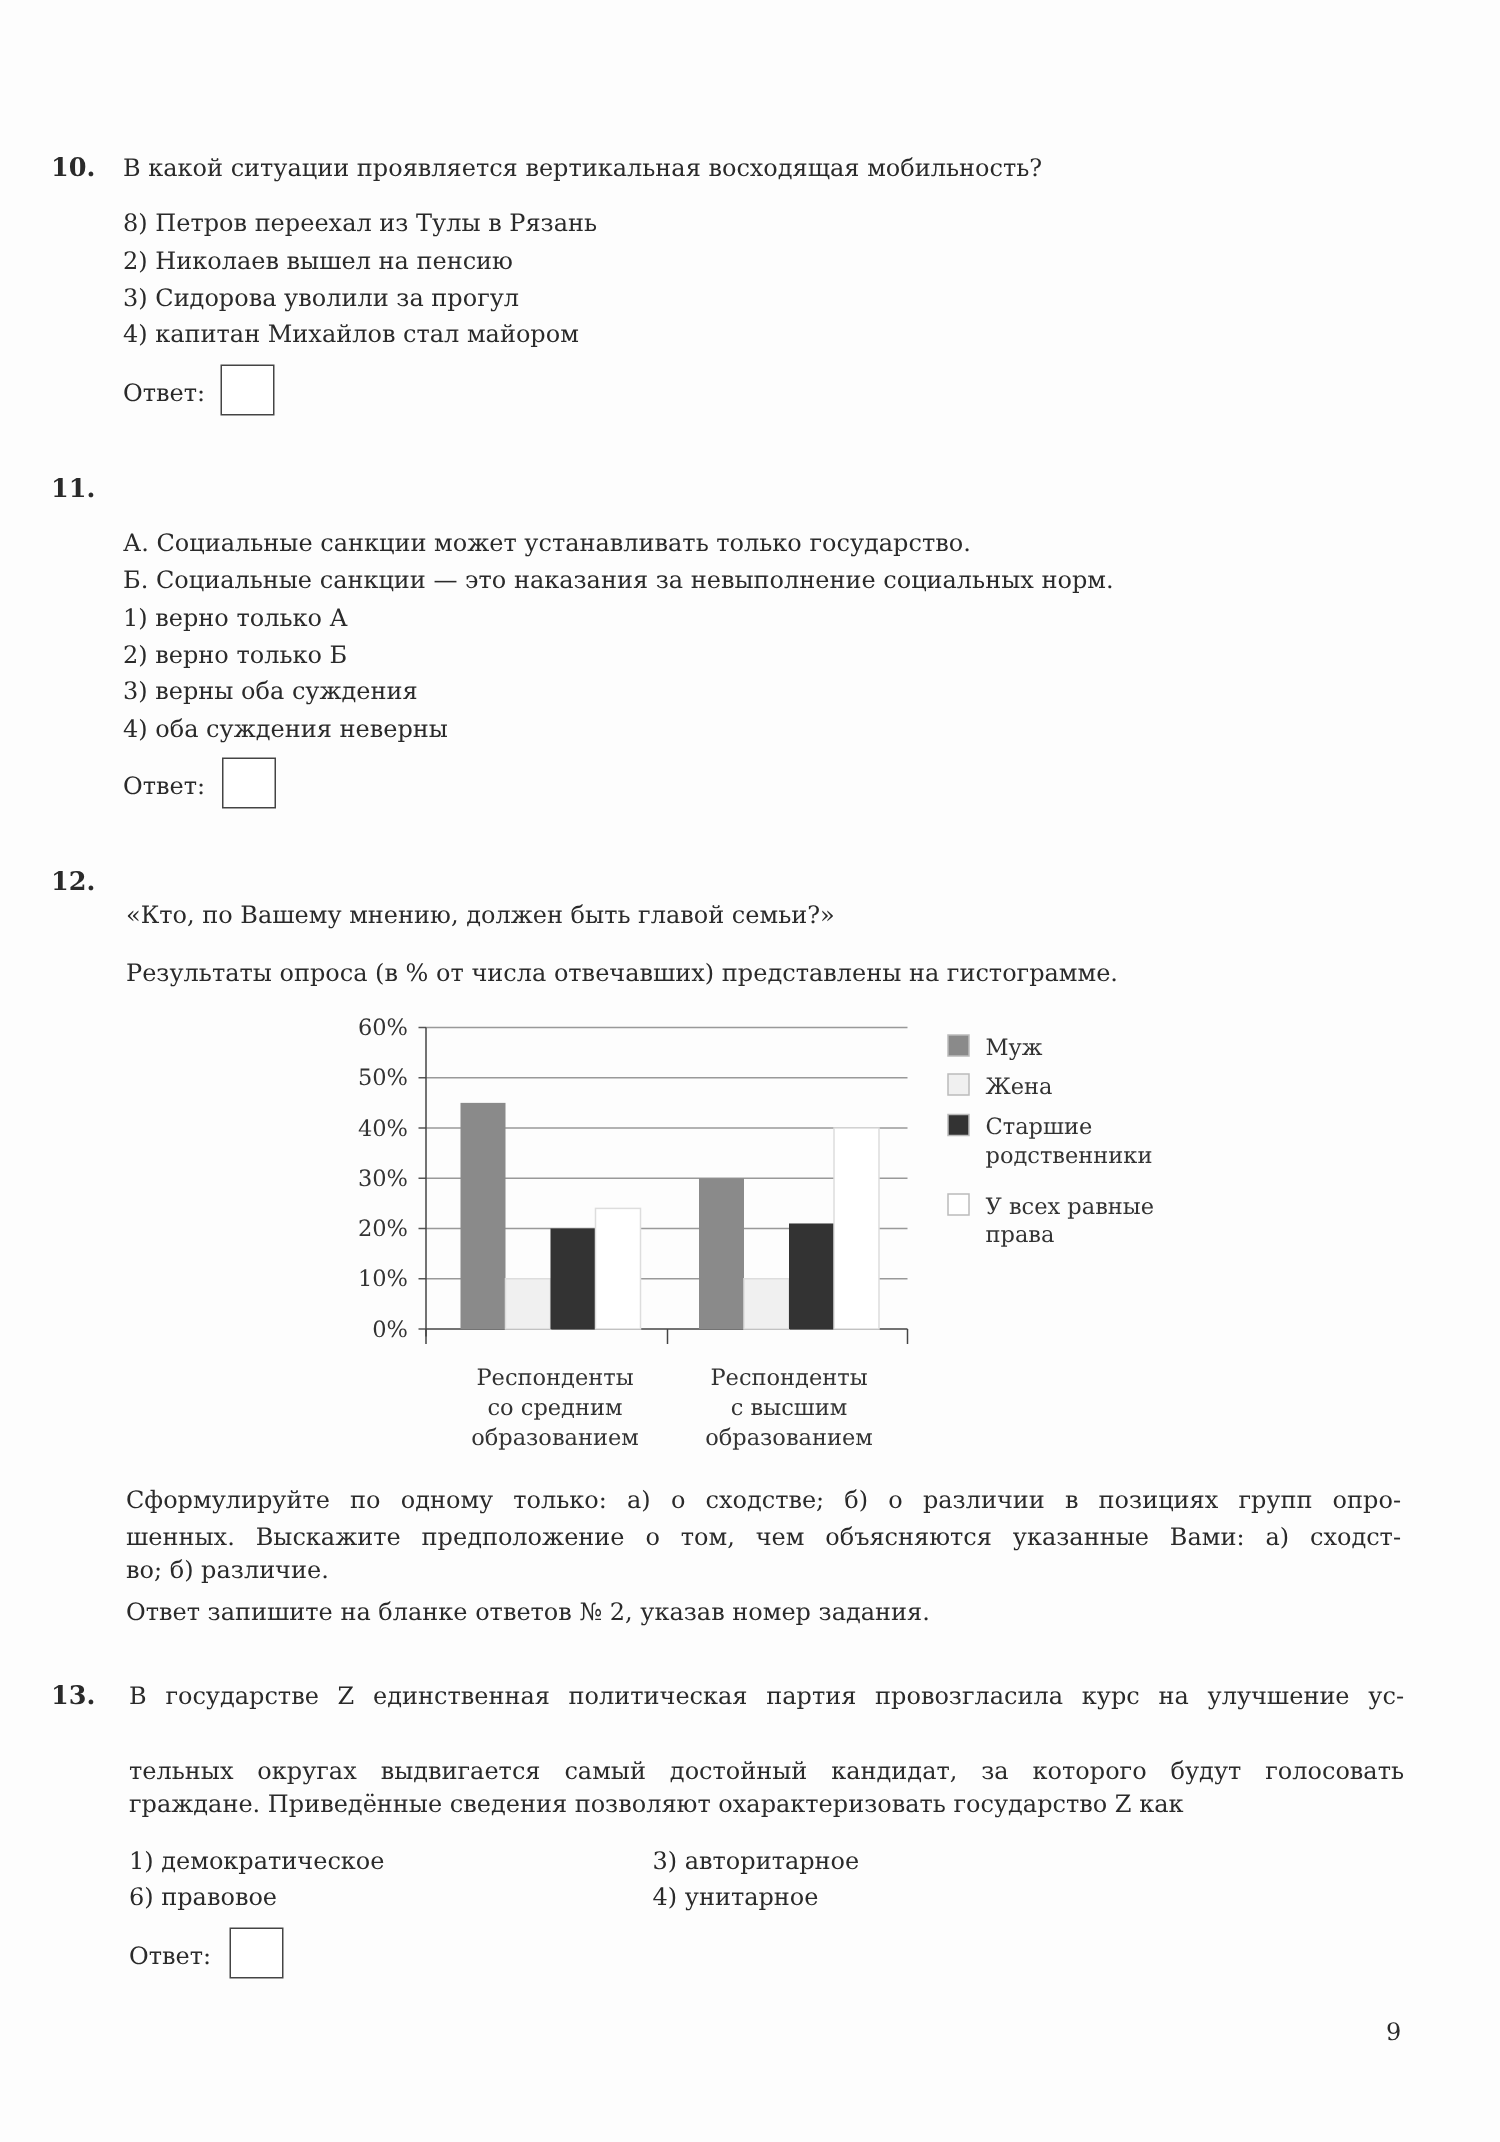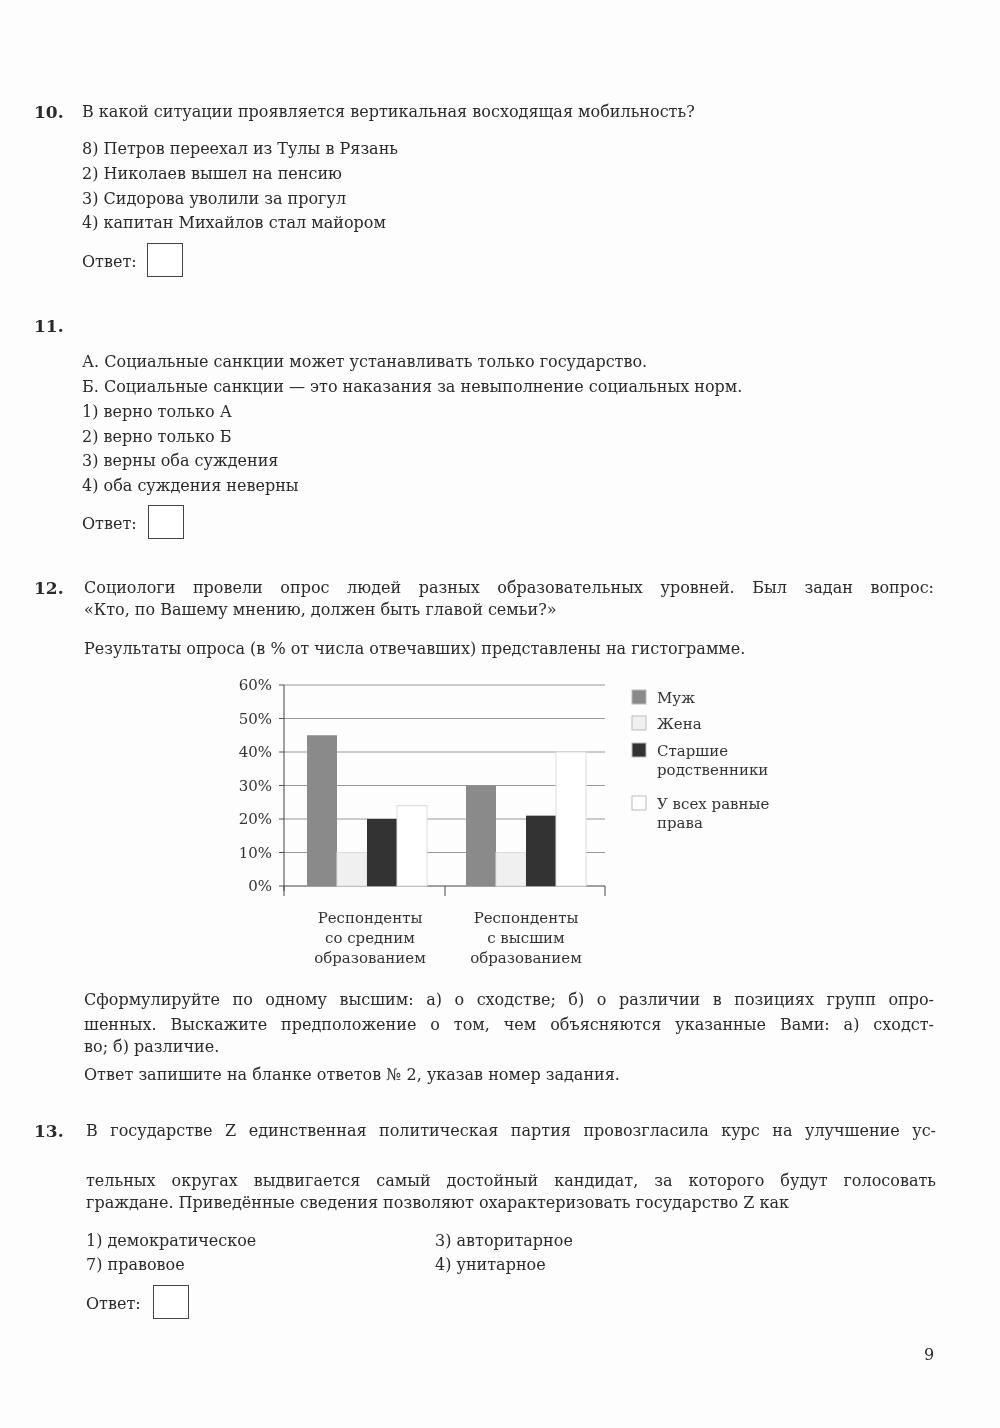--- a/index.html
+++ b/index.html
@@ -29,21 +29,20 @@
 <span class="t" style="left:82px;top:352px">А. Социальные санкции может устанавливать только государство.</span>
 <span class="t" style="left:82px;top:377px">Б. Социальные санкции — это наказания за невыполнение социальных норм.</span>
 <span class="t" style="left:82px;top:402px">1)  верно только А</span>
 <span class="t" style="left:82px;top:427px">2)  верно только Б</span>
 <span class="t" style="left:82px;top:451px">3)  верны оба суждения</span>
 <span class="t" style="left:82px;top:476px">4)  оба суждения неверны</span>
 <span class="t" style="left:82px;top:514px">Ответ:</span>
 <div class="ans" style="left:148px;top:505px"></div>
 
 <span class="qnum" style="top:578px">12.</span>
-<div class="just" style="top:575px">Социологи провели опрос людей разных образовательных уровней. Был задан вопрос:</div>
 <span class="t" style="left:84px;top:600px">«Кто, по Вашему мнению, должен быть главой семьи?»</span>
 <span class="t" style="left:84px;top:639px">Результаты опроса (в % от числа отвечавших) представлены на гистограмме.</span>
 
 <svg class="abs" style="left:0;top:0" width="1000" height="1428">
  <g id="chart">
         <line x1="279" x2="284" y1="886" y2="886" stroke="#555"></line>
         <text x="272" y="891" text-anchor="end" font-size="15">0%</text>
         <line x1="284" x2="605" y1="852.5" y2="852.5" stroke="#999" stroke-width="1"></line>
         <line x1="279" x2="284" y1="852.5" y2="852.5" stroke="#555"></line>
         <text x="272" y="857.5" text-anchor="end" font-size="15">10%</text>
@@ -87,30 +86,30 @@
         <text x="657" y="729" font-size="15">Жена</text>
         <rect x="632" y="743" width="14" height="14" fill="#333333" stroke="#bbb"></rect>
         <text x="657" y="756" font-size="15">Старшие</text>
         <text x="657" y="775" font-size="15">родственники</text>
         <rect x="632" y="796" width="14" height="14" fill="#ffffff" stroke="#bbb"></rect>
         <text x="657" y="809" font-size="15">У всех равные</text>
         <text x="657" y="828" font-size="15">права</text>
       </g>
 </svg>
 
-<div class="just" style="top:987px">Сформулируйте по одному высшим: а) о сходстве; б) о различии в позициях групп опро-</div>
+<div class="just" style="top:987px">Сформулируйте по одному только: а) о сходстве; б) о различии в позициях групп опро-</div>
 <div class="just" style="top:1012px">шенных. Выскажите предположение о том, чем объясняются указанные Вами: а) сходст-</div>
 <span class="t" style="left:84px;top:1037px">во; б) различие.</span>
 <span class="t" style="left:84px;top:1065px">Ответ запишите на бланке ответов № 2, указав номер задания.</span>
 
 <span class="qnum" style="top:1121px">13.</span>
 <div class="just" style="top:1118px;left:86px">В государстве Z единственная политическая партия провозгласила курс на улучшение ус-</div>
 <div class="just" style="top:1168px;left:86px">тельных округах выдвигается самый достойный кандидат, за которого будут голосовать</div>
 <span class="t" style="left:86px;top:1193px">граждане. Приведённые сведения позволяют охарактеризовать государство Z как</span>
 <span class="t" style="left:86px;top:1231px">1)  демократическое</span>
-<span class="t" style="left:86px;top:1255px">7)  правовое</span>
+<span class="t" style="left:86px;top:1255px">6)  правовое</span>
 <span class="t" style="left:435px;top:1231px">3)  авторитарное</span>
 <span class="t" style="left:435px;top:1255px">4)  унитарное</span>
 <span class="t" style="left:86px;top:1294px">Ответ:</span>
 <div class="ans" style="left:153px;top:1285px"></div>
 
 <span class="t" style="left:924px;top:1345px">9</span>
 </div>
 
 </body></html>

